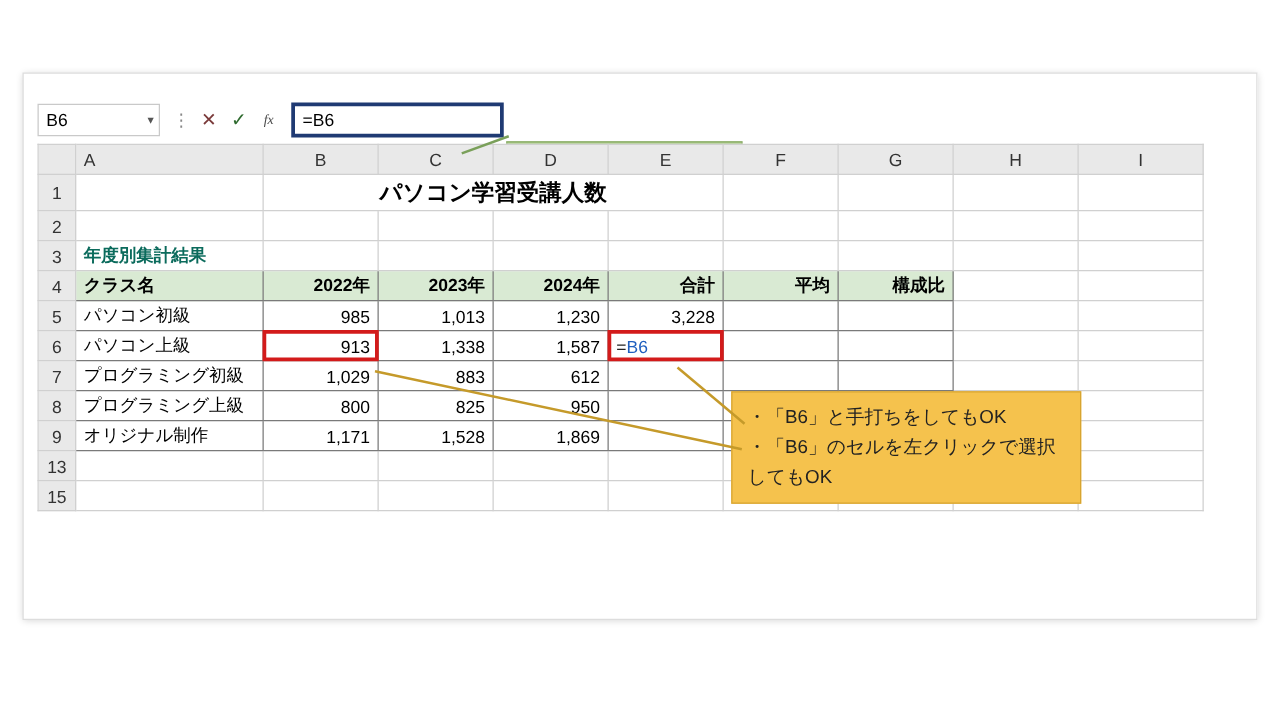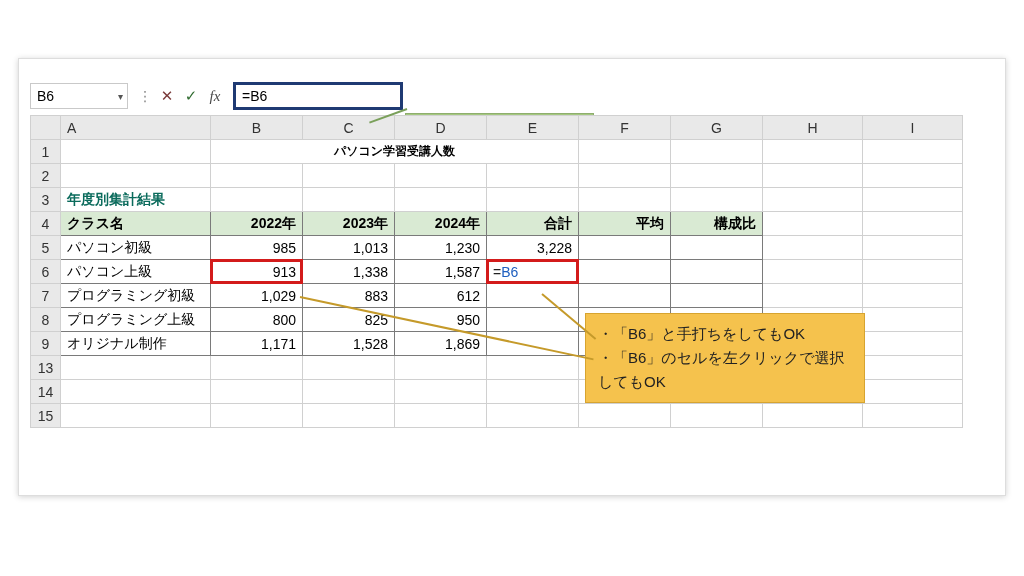--- a/index.html
+++ b/index.html
@@ -49,21 +49,21 @@
     width: 24px;
     height: 24px;
     display: flex;
     align-items: center;
     justify-content: center;
     color: #4a4a4a;
     font-size: 15px;
   }
   .fb-cancel { color: #7a3a3a; }
   .fb-enter  { color: #2f6b2f; }
-  .fb-fx     { font-style: italic; font-family: "Times New Roman", serif; font-size: 15px;}
+  .fb-fx     { font-style: italic; font-family: "Times New Roman", serif; font-size: 11px;}
   .formula-input {
     flex: 0 0 170px;
     height: 28px;
     border: 3px solid #1f3a73;
     background: #fff;
     padding-left: 6px;
     display: flex;
     align-items: center;
     margin-left: 6px;
   }
@@ -105,21 +105,21 @@
     width: 30px;
     color: #333;
     border-right: 1px solid #bdbdbd;
   }
 
   .colA { width: 150px; text-align: left !important; }
   .colB, .colC, .colD, .colE, .colF, .colG { width: 92px; }
   .colH, .colI { width: 100px; }
 
   .title-cell {
-    font-size: 12px;
+    font-size: 18px;
     font-weight: 600;
     text-align: left !important;
     border-left: 1px solid #d0d0d0;
   }
   .section-label {
     color: #0b6b5c;
     font-weight: 700;
     text-align: left !important;
   }
   .tbl-header {
@@ -351,32 +351,20 @@
         <td></td>
         <td></td>
         <td></td>
         <td></td>
         <td></td>
         <td></td>
         <td></td>
         <td></td>
   </tr>
   <tr>
-    <th class="row-head">14</th>
-    <td class="colA"></td>
-        <td></td>
-        <td></td>
-        <td></td>
-        <td></td>
-        <td></td>
-        <td></td>
-        <td></td>
-        <td></td>
-  </tr>
-  <tr>
     <th class="row-head" style="height:12px">15</th>
     <td class="colA"></td>
         <td></td>
         <td></td>
         <td></td>
         <td></td>
         <td></td>
         <td></td>
         <td></td>
         <td></td>

